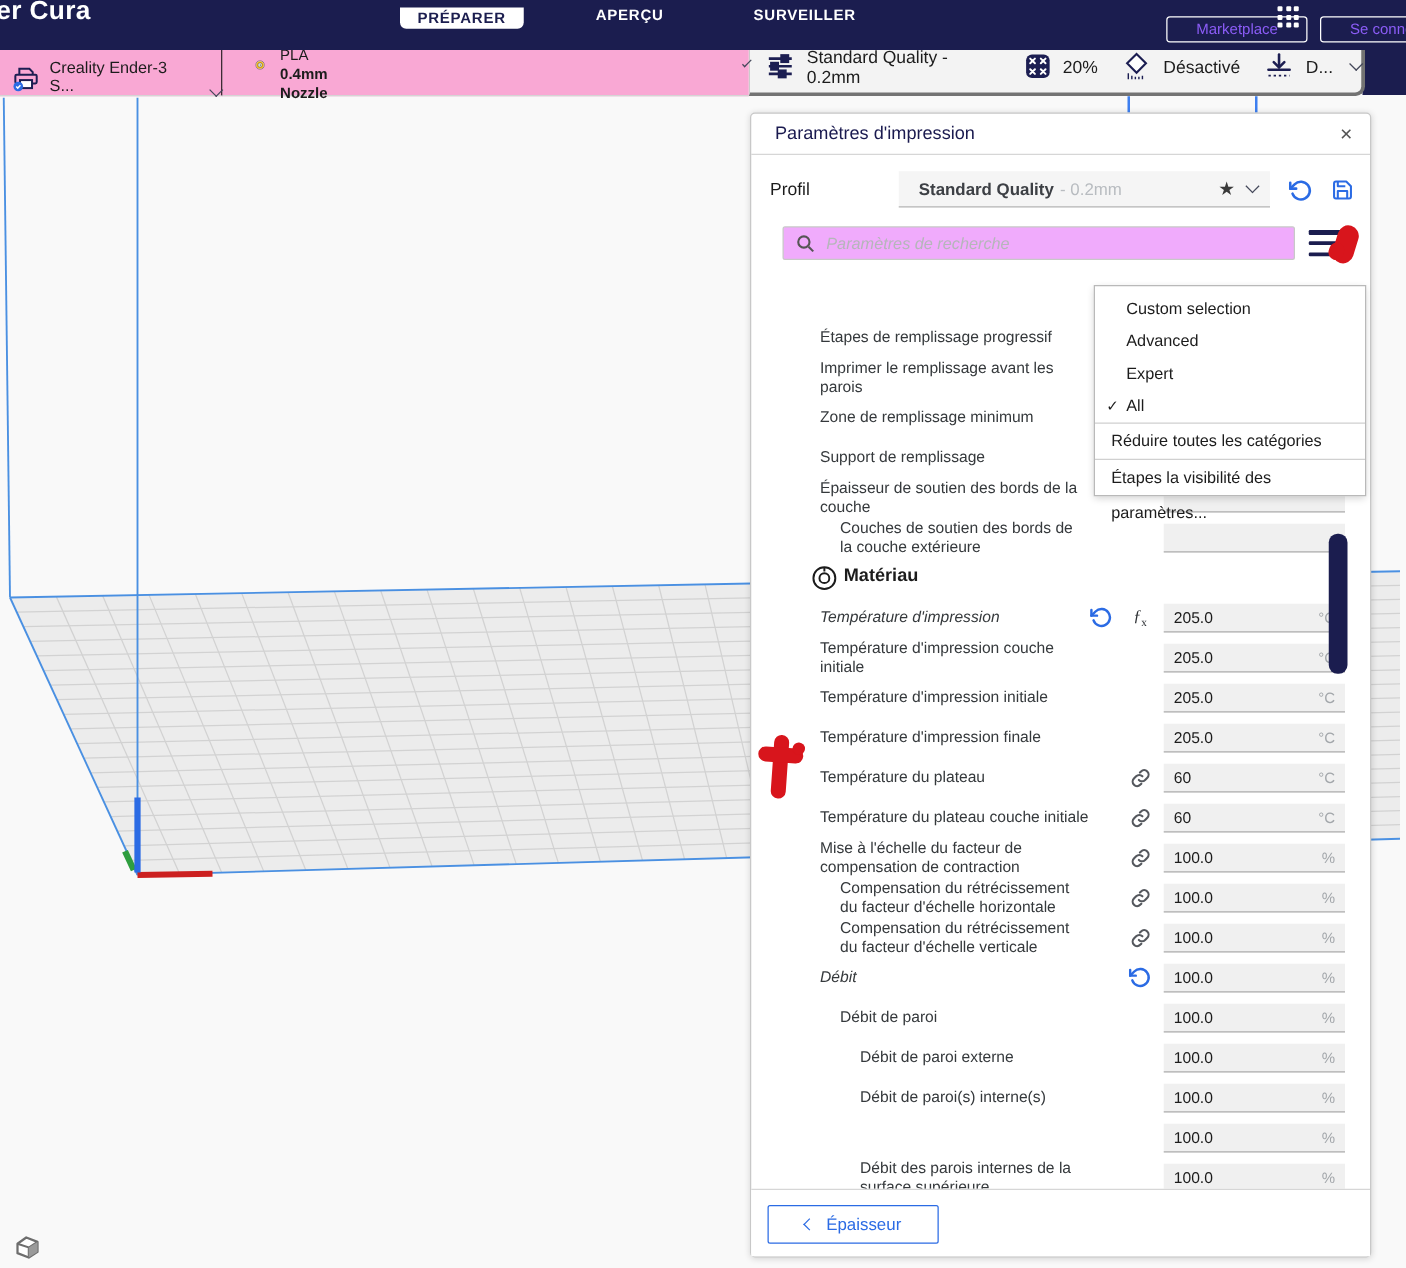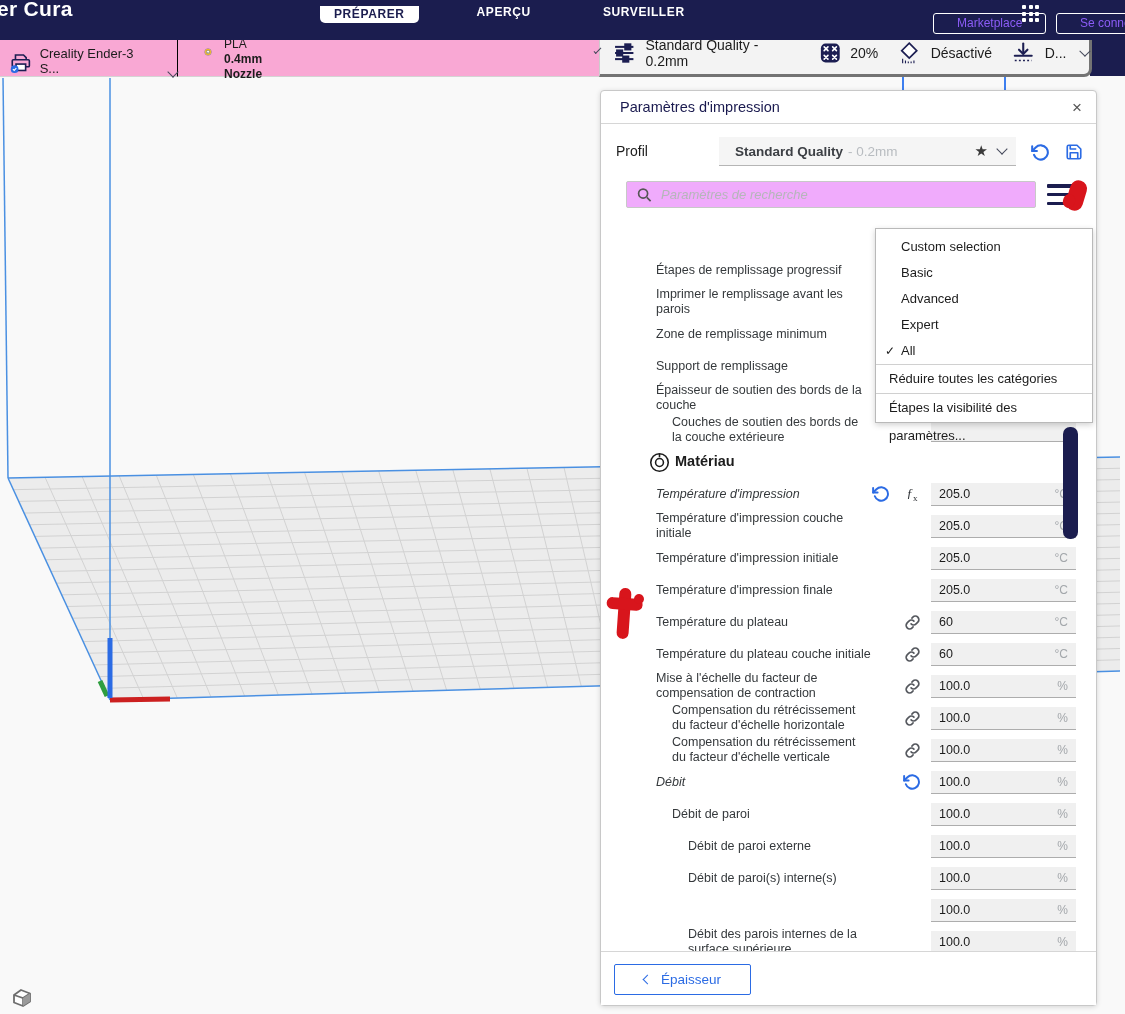--- a/index.html
+++ b/index.html
@@ -534,21 +534,20 @@
   <div class="panel-foot">
     <button class="rec-btn">
       <span class="chev"></span>
       <span>Épaisseur</span>
     </button>
   </div>
 </div>
 
 <div class="menu" id="menu-host">
     <div class="menu-item">Custom selection</div>
-    <div class="menu-item">Basic</div>
     <div class="menu-item">Advanced</div>
     <div class="menu-item">Expert</div>
     <div class="menu-item"><span class="chk">✓</span>All</div>
     <div class="menu-sep"></div>
     <div class="menu-action">Réduire toutes les catégories</div>
     <div class="menu-sep"></div>
     <div class="menu-action">Étapes la visibilité des paramètres...</div>
   </div>
 
 <div class="pscroll"></div>

